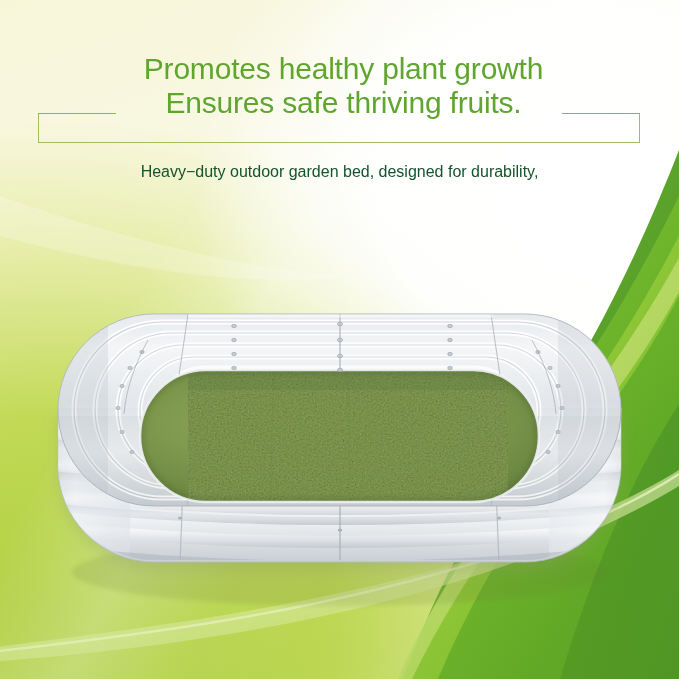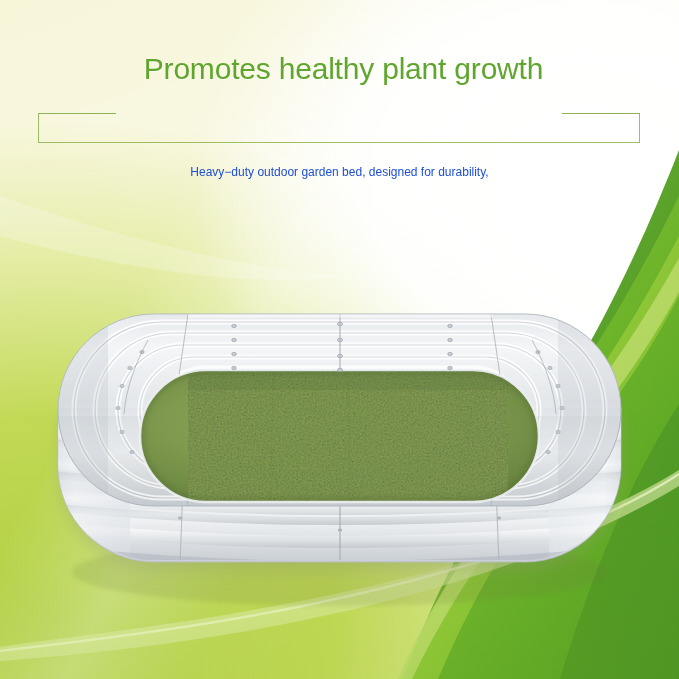--- a/index.html
+++ b/index.html
@@ -69,22 +69,22 @@
     letter-spacing:-.2px;
     text-shadow:0 1px 0 rgba(255,255,255,.5);
     padding-left:8px;
   }
   .headline .l1{ display:block; }
   .headline .l2{ display:block; }
 
   .subtitle{
     position:absolute; left:0; top:160px; width:679px;
     z-index:5;
-    color:#1d4ed8;
-    font-size:12px;
+    color:#14532d;
+    font-size:16px;
     line-height:24px;
     font-weight:400;
   }
   .subtitle .s1,.subtitle .s2{ display:block; white-space:nowrap; }
 
   
   .product{
     position:absolute;
     left:38px; top:296px;
     width:603px; height:312px;
@@ -146,20 +146,21 @@
 
   <div class="bg-layer bg-vignette"></div>
 
   <div class="header">
     <div class="frame-box"></div>
     <div class="frame-top-left"></div>
     <div class="frame-top-right"></div>
 
     <div class="headline">
       <span class="l1">Promotes healthy plant growth</span>
+      <span class="l2">Ensures safe thriving fruits.</span>
     </div>
 
     <div class="subtitle">
       <span class="s1">Heavy−duty outdoor garden bed, designed for durability,</span>
     </div>
   </div>
 
   <div class="product">
     <svg viewBox="0 0 603 312">
       <defs>

